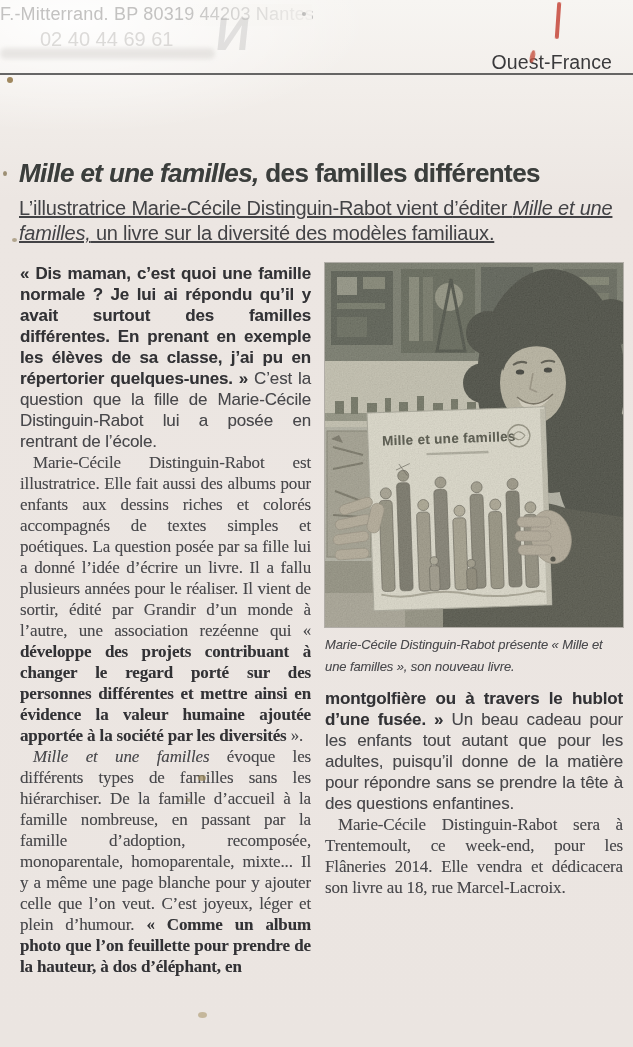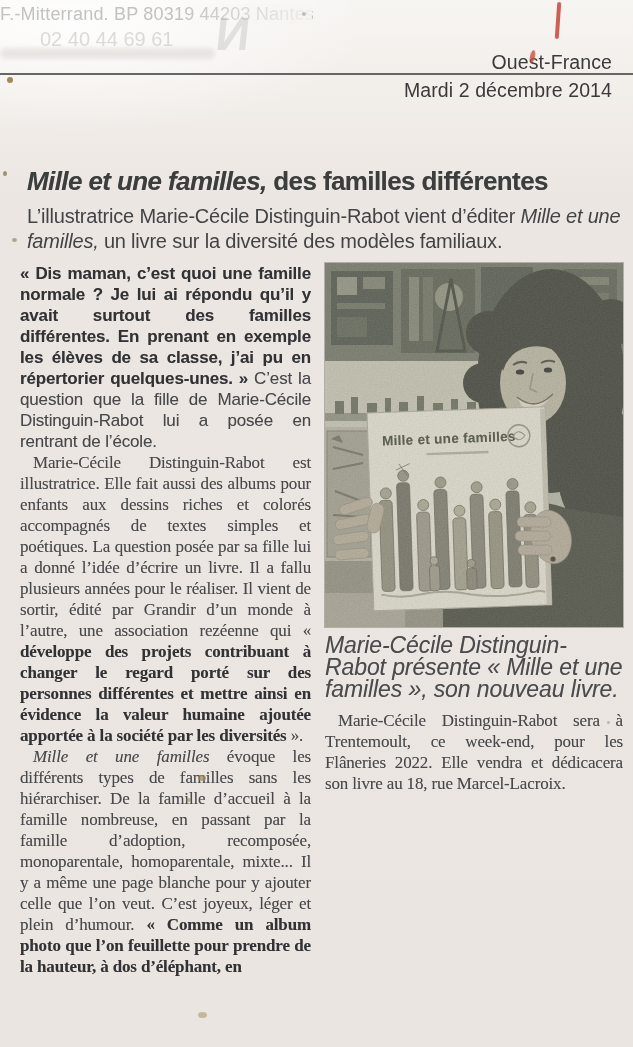--- a/index.html
+++ b/index.html
@@ -22,35 +22,35 @@
   .wmark{position:absolute; left:216px; top:6px; font-size:47px; font-weight:bold;
     color:rgba(168,168,170,.30); transform:scaleX(-1) skewX(6deg);}
   .masthead{position:absolute; right:21px; top:8px; text-align:right; font-size:19.5px;
     line-height:28px; color:#3a3a3c; letter-spacing:.1px;margin-top:40px;}
   .redstroke{position:absolute; left:556px; top:2px; width:4px; height:37px; border-radius:3px;
     background:#c6473a; opacity:.85; transform:rotate(4deg); filter:blur(.4px);}
   .reddot{position:absolute; left:530px; top:50px; width:5px; height:13px; border-radius:50%;
     background:#c6503f; opacity:.8; transform:rotate(12deg); filter:blur(.5px);}
   .rule{position:absolute; left:0; top:73px; width:633px; height:2px; background:#4c4c4c; opacity:.85;}
   
-  .title{position:absolute; left:19px; top:158px; margin:8px; font-size:26px; font-weight:bold;
+  .title{position:absolute; left:19px; top:158px; margin:0; font-size:26px; font-weight:bold;
     letter-spacing:-.6px; color:#3b3e3c; white-space:nowrap; text-shadow:0 0 .6px rgba(60,63,60,.45);}
-  .lede{position:absolute; left:19px; top:196px; width:598px; margin:8px; font-size:20px;
-    line-height:25px; color:#434346; letter-spacing:-.2px;}
+  .lede{position:absolute; left:19px; top:196px; width:598px; margin:0; font-size:20px;
+    line-height:25px; color:#434346; letter-spacing:-.2px;text-decoration:underline;}
   
   .col{position:absolute; top:263px; font-size:17px; line-height:21px; text-align:justify;
     letter-spacing:-.15px; color:#48484b; text-shadow:0 0 .5px rgba(70,70,75,.35);}
   .col p{margin:0;}
   .col .ind{text-indent:13px;font-family:Liberation Serif, serif;}
   .col strong{color:#323235; font-weight:700;}
   .col-left{left:20px; width:291px;}
   .col-right{left:325px; width:298px;}
   figure{margin:0;}
   .photo-frame{display:block; outline:1px solid rgba(120,118,110,.5);}
-  .caption{margin:7px 0 10px 0; font-style:italic; font-size:23px; line-height:22px;
+  .caption{margin:7px 0 10px 0; font-style:italic; font-size:13px; line-height:22px;
     text-align:left; color:#4b4b4e; letter-spacing:-.1px;}
   
   .speck{position:absolute; border-radius:50%;}
   .sp1{left:7px;  top:77px;  width:6px; height:6px; background:#8a6d3a; opacity:.8;}
   .sp2{left:3px;  top:171px; width:4px; height:5px; background:#7a6a45; opacity:.7;}
   .sp3{left:12px; top:238px; width:5px; height:4px; background:#8a7a55; opacity:.6;}
   .sp4{left:198px;top:775px; width:8px; height:6px; background:#9c8a5c; opacity:.7; filter:blur(.4px);}
   .sp5{left:186px;top:798px; width:5px; height:4px; background:#8f7f55; opacity:.55;}
   .sp6{left:302px;top:12px;  width:4px; height:4px; background:#8b8b8b; opacity:.5;}
   .sp7{left:607px;top:721px; width:3px; height:3px; background:#9a9a98; opacity:.6;}
@@ -61,21 +61,20 @@
 
 <div class="page">
 
   <div class="addr">F.-Mitterrand. BP 80319 44203 Nantes</div>
   <div class="addr-fade"></div>
   <div class="phone">02 40 44 69 61</div>
   <div class="smudge"></div>
   <div class="wmark">N</div>
   <div class="masthead">
     <div>Ouest-France</div>
-    <div>Mardi 2 décembre 2014</div>
   </div>
   <div class="redstroke"></div>
   <div class="reddot"></div>
   <div class="rule"></div>
 
   <h1 class="title"><em>Mille et une familles,</em><span> des familles différentes</span></h1>
 
   <p class="lede"><span>L’illustratrice Marie-Cécile Distinguin-Rabot vient d’éditer </span><em>Mille et une familles,</em><span> un livre sur la diversité des modèles familiaux.</span></p>
 
   <div class="col col-left">
@@ -237,21 +236,22 @@
           <rect x="193" y="282" width="34" height="10" rx="5"></rect>
           <circle cx="228" cy="296" r="2.6" fill="#3a382f" stroke="none"></circle>
         </g>
 
         <rect width="298" height="364" fill="#76806b" opacity="0.07"></rect>
         <rect width="298" height="364" filter="url(#noise)"></rect>
       </svg>
     </figure>
     <figcaption class="caption">Marie-Cécile Distinguin-Rabot présente « Mille et une familles », son nouveau livre.</figcaption>
 
-    <p class="ind"><span>Marie-Cécile Distinguin-Rabot sera à Trentemoult, ce week-end, pour les Flâneries 2022. Elle vendra et dédicacera son livre au 18, rue Marcel-Lacroix.</span></p>
+    <p><strong>montgolfière ou à travers le hublot d’une fusée. »</strong><span> Un beau cadeau pour les enfants tout autant que pour les adultes, puisqu’il donne de la matière pour répondre sans se prendre la tête à des questions enfantines.</span></p>
+    <p class="ind"><span>Marie-Cécile Distinguin-Rabot sera à Trentemoult, ce week-end, pour les Flâneries 2014. Elle vendra et dédicacera son livre au 18, rue Marcel-Lacroix.</span></p>
   </div>
 
   <div class="speck sp1"></div>
   <div class="speck sp2"></div>
   <div class="speck sp3"></div>
   <div class="speck sp4"></div>
   <div class="speck sp5"></div>
   <div class="speck sp6"></div>
   <div class="speck sp7"></div>
   <div class="speck sp8"></div>

